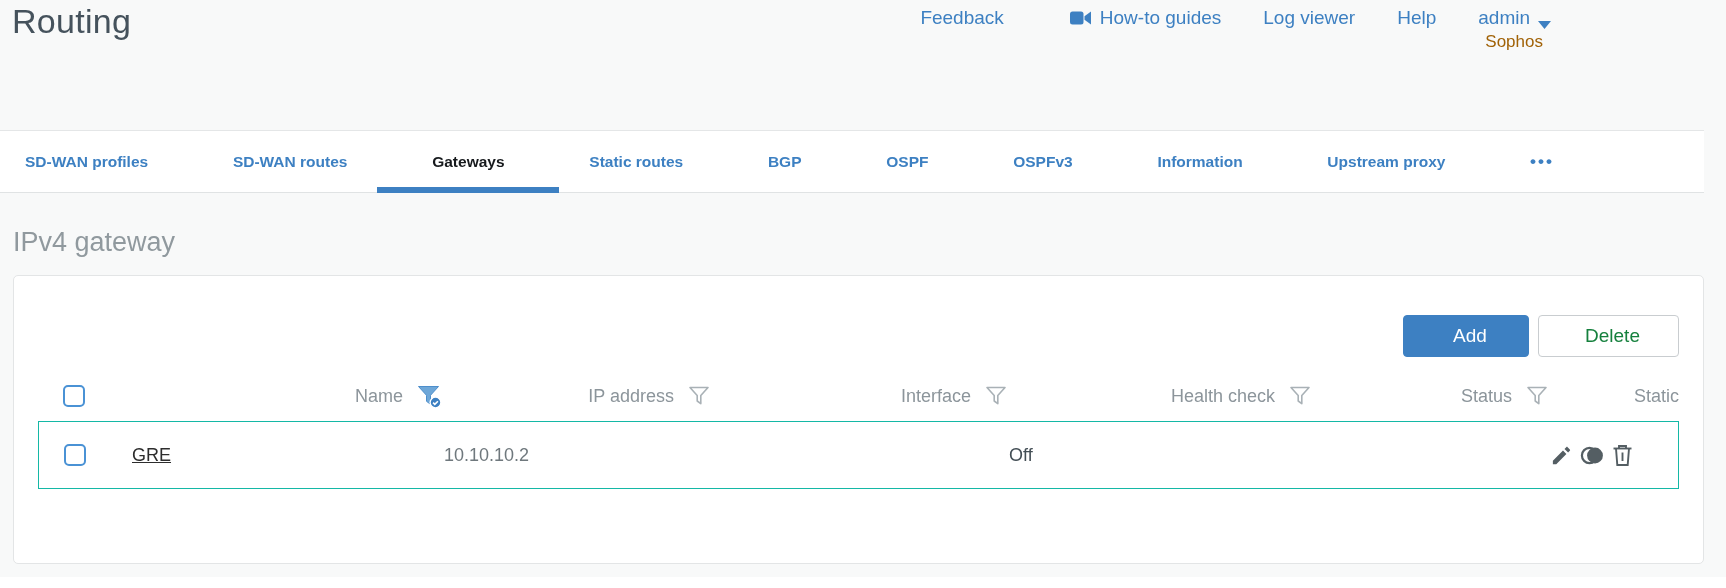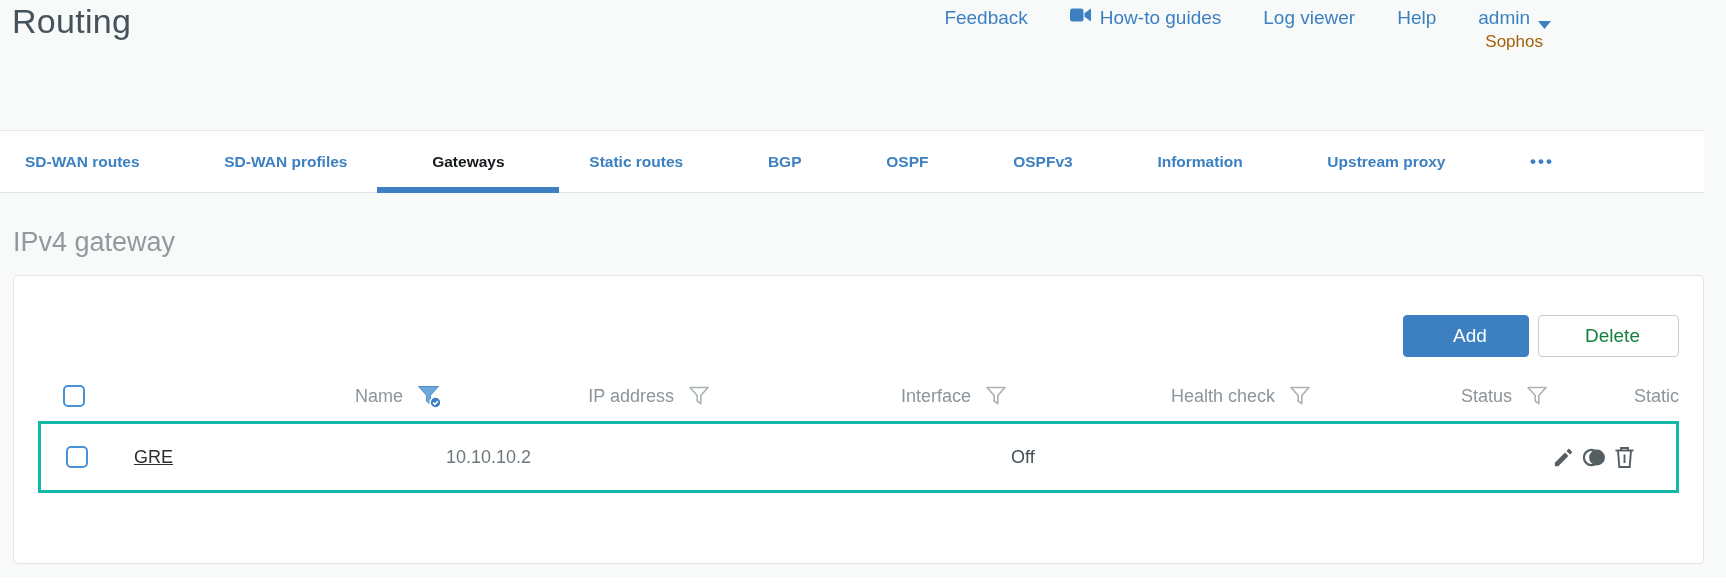--- a/index.html
+++ b/index.html
@@ -17,21 +17,21 @@
     position:absolute; top:-4px; left:12px;
     font-size:34px; line-height:50px; font-weight:400;
     color:#45525c; letter-spacing:.3px;
   }
   .top-nav {
     position:absolute; top:7px; right:175px;
     display:flex; align-items:center; gap:42px;
     font-size:19px; color:#3d80c2;
   }
   .top-nav .nav-link { color:#3d80c2; cursor:pointer; white-space:nowrap; }
-  .howto { display:flex; gap:9px; }
+  .howto { display:flex; align-items:center; gap:9px;margin-left:24px; }
   .user-menu { display:flex; align-items:flex-end; gap:8px; cursor:pointer; }
   .brand {
     position:absolute; top:32px; right:183px;
     font-size:17px; color:#a16207;
   }
 
   
   .tab-bar {
     position:absolute; top:130px; left:0;
     width:1704px; height:63px; background:#fff;
@@ -76,21 +76,21 @@
 
   
   .table-area { position:absolute; left:24px; right:24px; top:95px; }
   .thead, .trow {
     display:grid;
     grid-template-columns:93px 312px 268px 297px 304px 237px auto;
     align-items:center;
   }
   .thead { height:50px; font-size:18px; color:#8c959b; }
   .th { display:flex; align-items:center; gap:13px;justify-content:flex-end; }
-  .tbody { border:3px solid #14b8a6; }
+  .tbody { border:1px solid #14b8a6; }
   .trow { height:66px; font-size:18px; color:#434e55; }
   .checkbox {
     width:22px; height:22px; margin-left:25px;
     border:2px solid #4a92d5; border-radius:5px;
     background:#fff; cursor:pointer;
   }
   .name-link { color:#2d2d2d; text-decoration:underline; cursor:pointer; }
   .cell-ip { color:#6f787d; }
   .status-dot { width:15px; height:18px; border-radius:50%; background:#8bc63f; }
   .manage-icons { display:flex; align-items:center; gap:7px; }
@@ -126,22 +126,22 @@
       <svg width="13" height="8" viewBox="0 0 13 8">
           <path d="M0 0h13L6.5 8z" fill="#3d80c2"></path>
         </svg>
     </span>
   </span>
 </div>
 <div class="brand">Sophos</div>
 
 <div class="tab-bar">
   <div class="tabs">
+    <a class="tab">SD-WAN profiles</a>
     <a class="tab">SD-WAN routes</a>
-    <a class="tab">SD-WAN profiles</a>
     <a class="tab active">Gateways</a>
     <a class="tab">Static routes</a>
     <a class="tab">BGP</a>
     <a class="tab">OSPF</a>
     <a class="tab">OSPFv3</a>
     <a class="tab">Information</a>
     <a class="tab">Upstream proxy</a>
     <a class="tab-more">•••</a>
   </div>
 </div>

